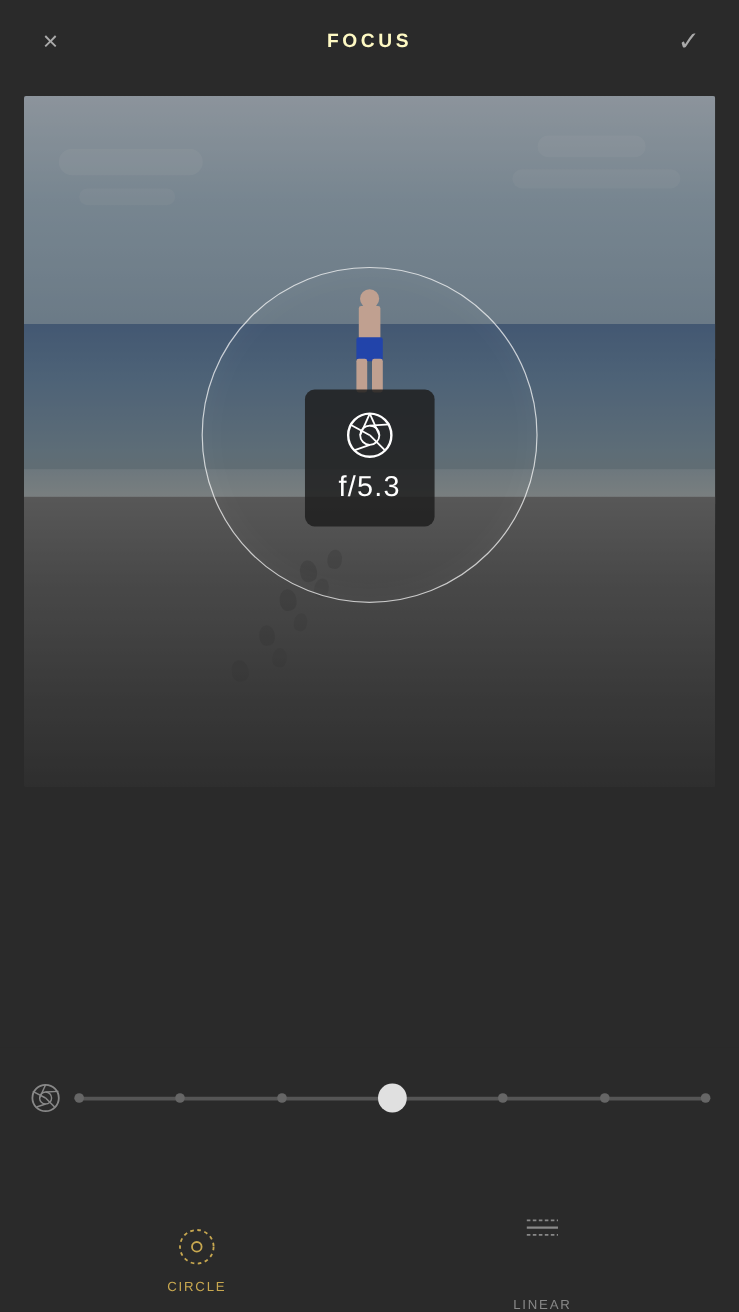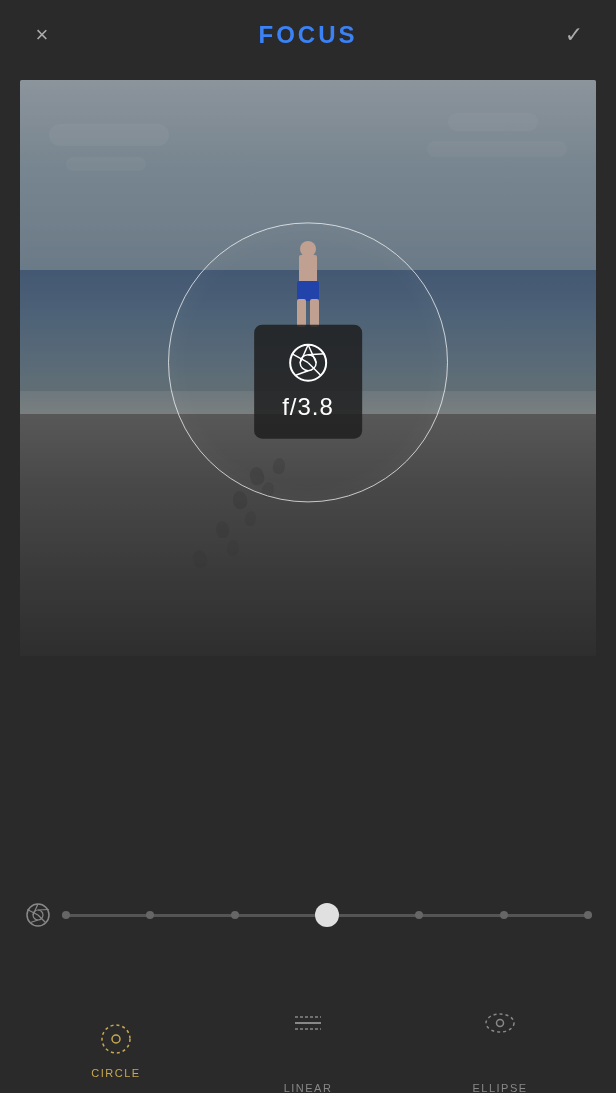--- a/index.html
+++ b/index.html
@@ -17,24 +17,24 @@
     .header {
       display: flex;
       align-items: center;
       justify-content: space-between;
       height: 70px;
       padding: 0 24px;
       background: #2a2a2a;
     }
 
     .header-title {
-      font-size: 24px;
+      font-size: 16px;
       font-weight: 600;
       letter-spacing: 3px;
-      color: #3b82f6;
+      color: #fef9c3;
     }
 
     .header-btn {
       background: none;
       border: none;
       color: #aaaaaa;
       font-size: 22px;
       cursor: pointer;
       width: 36px;
       height: 36px;
@@ -391,21 +391,21 @@
       <circle cx="22" cy="22" r="18" stroke="white" stroke-width="2"></circle>
       <circle cx="22" cy="22" r="8" stroke="white" stroke-width="1.5"></circle>
 
       <line x1="22" y1="4" x2="14" y2="22" stroke="white" stroke-width="1.5"></line>
       <line x1="38.4" y1="13" x2="22" y2="14" stroke="white" stroke-width="1.5"></line>
       <line x1="34.5" y1="34.5" x2="22" y2="22" stroke="white" stroke-width="1.5"></line>
       <line x1="9.5" y1="34.5" x2="22" y2="30" stroke="white" stroke-width="1.5"></line>
       <line x1="5.6" y1="13" x2="22" y2="22" stroke="white" stroke-width="1.5"></line>
       <line x1="22" y1="4" x2="30" y2="22" stroke="white" stroke-width="1.5"></line>
     </svg>
-    <span class="f-stop-value">f/3.8</span>
+    <span class="f-stop-value">f/5.3</span>
   </div>
 </div>
 
 <div class="controls-area">
 
   <div class="slider-row">
 
     <svg class="slider-aperture-icon" viewBox="0 0 28 28" fill="none" xmlns="http://www.w3.org/2000/svg">
       <circle cx="14" cy="14" r="11" stroke="#888" stroke-width="1.5"></circle>
       <circle cx="14" cy="14" r="5" stroke="#888" stroke-width="1.2"></circle>
@@ -448,26 +448,15 @@
         <svg width="38" height="38" viewBox="0 0 38 38" fill="none">
 
           <line x1="6" y1="13" x2="32" y2="13" stroke="#888" stroke-width="1.5" stroke-dasharray="3 2"></line>
           <line x1="6" y1="19" x2="32" y2="19" stroke="#888" stroke-width="2"></line>
           <line x1="6" y1="25" x2="32" y2="25" stroke="#888" stroke-width="1.5" stroke-dasharray="3 2"></line>
         </svg>
       </div>
       <span class="mode-tab-label">LINEAR</span>
     </div>
 
-    <div class="mode-tab">
-      <div class="mode-icon">
-        <svg width="38" height="38" viewBox="0 0 38 38" fill="none">
-
-          <ellipse cx="19" cy="19" rx="14" ry="9" stroke="#888" stroke-width="1.5" stroke-dasharray="3 3"></ellipse>
-
-          <circle cx="19" cy="19" r="3.5" stroke="#888" stroke-width="1.5"></circle>
-        </svg>
-      </div>
-      <span class="mode-tab-label">ELLIPSE</span>
-    </div>
 
   </div>
 </div>
 
 </body></html>

